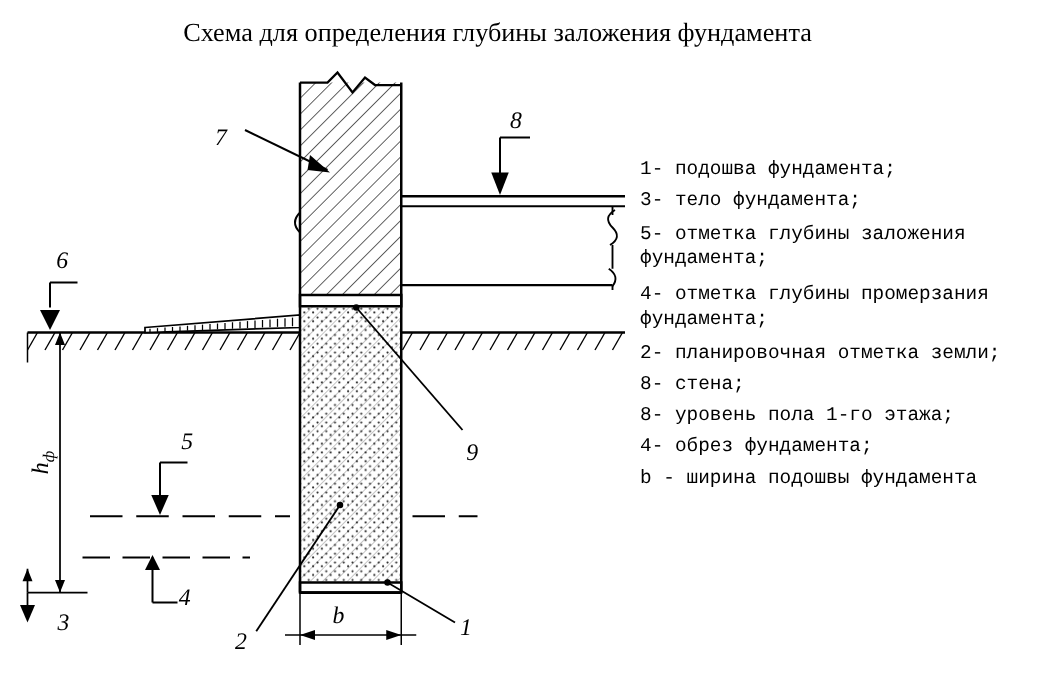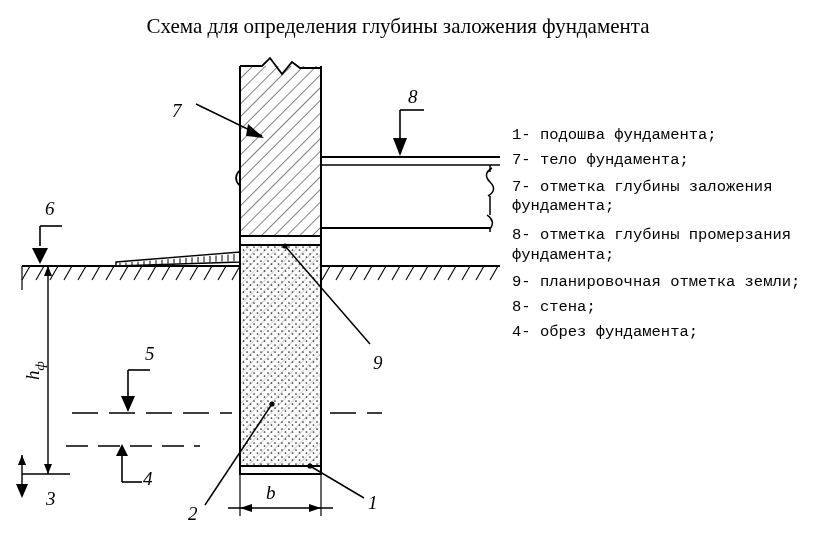--- a/index.html
+++ b/index.html
@@ -276,23 +276,25 @@
   <div class="lbl" style="left:46px; top:488px;">3</div>
   <div class="lbl" style="left:188px; top:503px;">2</div>
   <div class="lbl" style="left:368px; top:492px;">1</div>
   <div class="lbl" style="left:266px; top:482px;">b</div>
   <div style="position:absolute; left:20px; top:352px; width:30px; transform:rotate(-90deg); transform-origin:center; font-family:'Liberation Serif',serif; font-style:italic; font-size:19px; white-space:nowrap;">
     <span>h</span><span style="font-size:13px; vertical-align:sub;">ф</span>
   </div>
 
   <div class="legend">
     <div class="legend-item">1- подошва фундамента;</div>
-    <div class="legend-item">7- тело фундамента;</div>
-    <div class="legend-item two-line">7- отметка глубины заложения
+    <div class="legend-item">3- тело фундамента;</div>
+    <div class="legend-item two-line">5- отметка глубины заложения
     фундамента;</div>
-    <div class="legend-item two-line">8- отметка глубины промерзания
+    <div class="legend-item two-line">4- отметка глубины промерзания
     фундамента;</div>
-    <div class="legend-item">9- планировочная отметка земли;</div>
+    <div class="legend-item">2- планировочная отметка земли;</div>
     <div class="legend-item">8- стена;</div>
+    <div class="legend-item">8- уровень пола 1-го  этажа;</div>
     <div class="legend-item">4- обрез фундамента;</div>
+    <div class="legend-item">b - ширина подошвы фундамента</div>
   </div>
 
 </div>
 
 </body></html>

